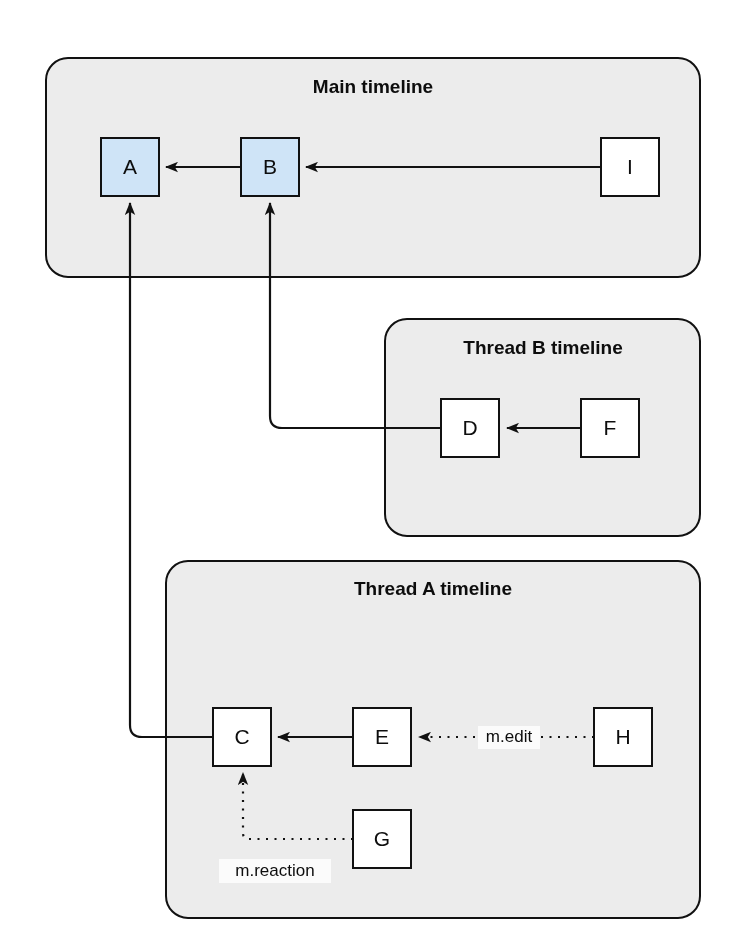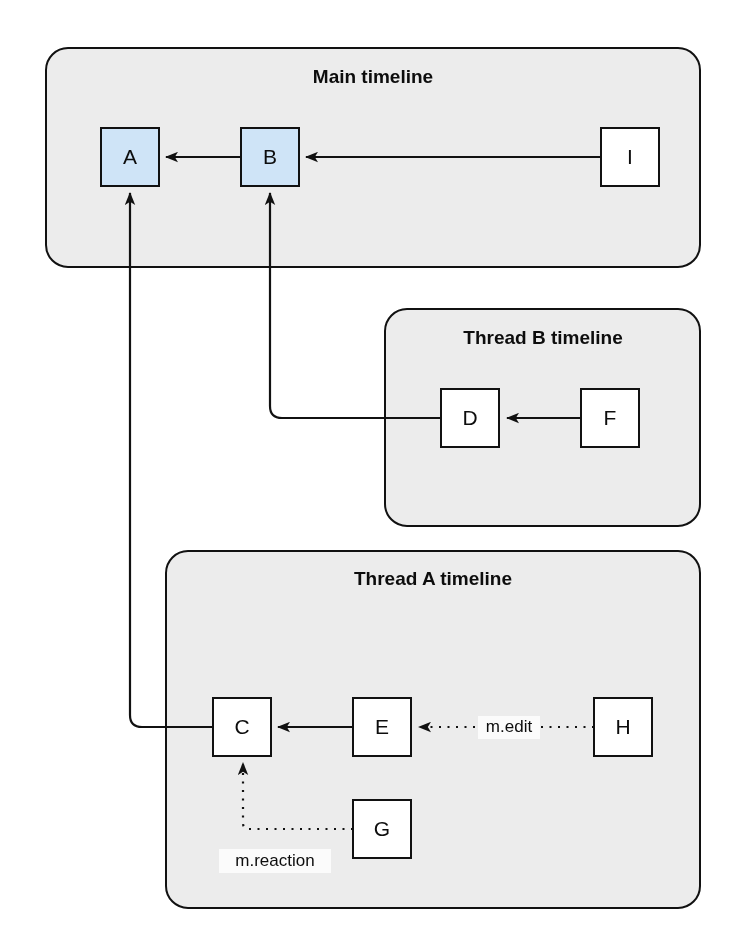--- a/index.html
+++ b/index.html
@@ -9,21 +9,21 @@
   }
   body {
     width: 756px;
     height: 942px;
     font-family: "Liberation Sans", sans-serif;
     position: relative;
     overflow: hidden;
   }
   #stage {
     position: absolute;
-    left: 0; top: 8px;
+    left: 0; top: 18px;
     width: 756px;
     height: 908px;
   }
   svg.diagram {
     position: absolute;
     left: 0; top: 0;
     width: 756px;
     height: 942px;
   }
   .group-rect {

